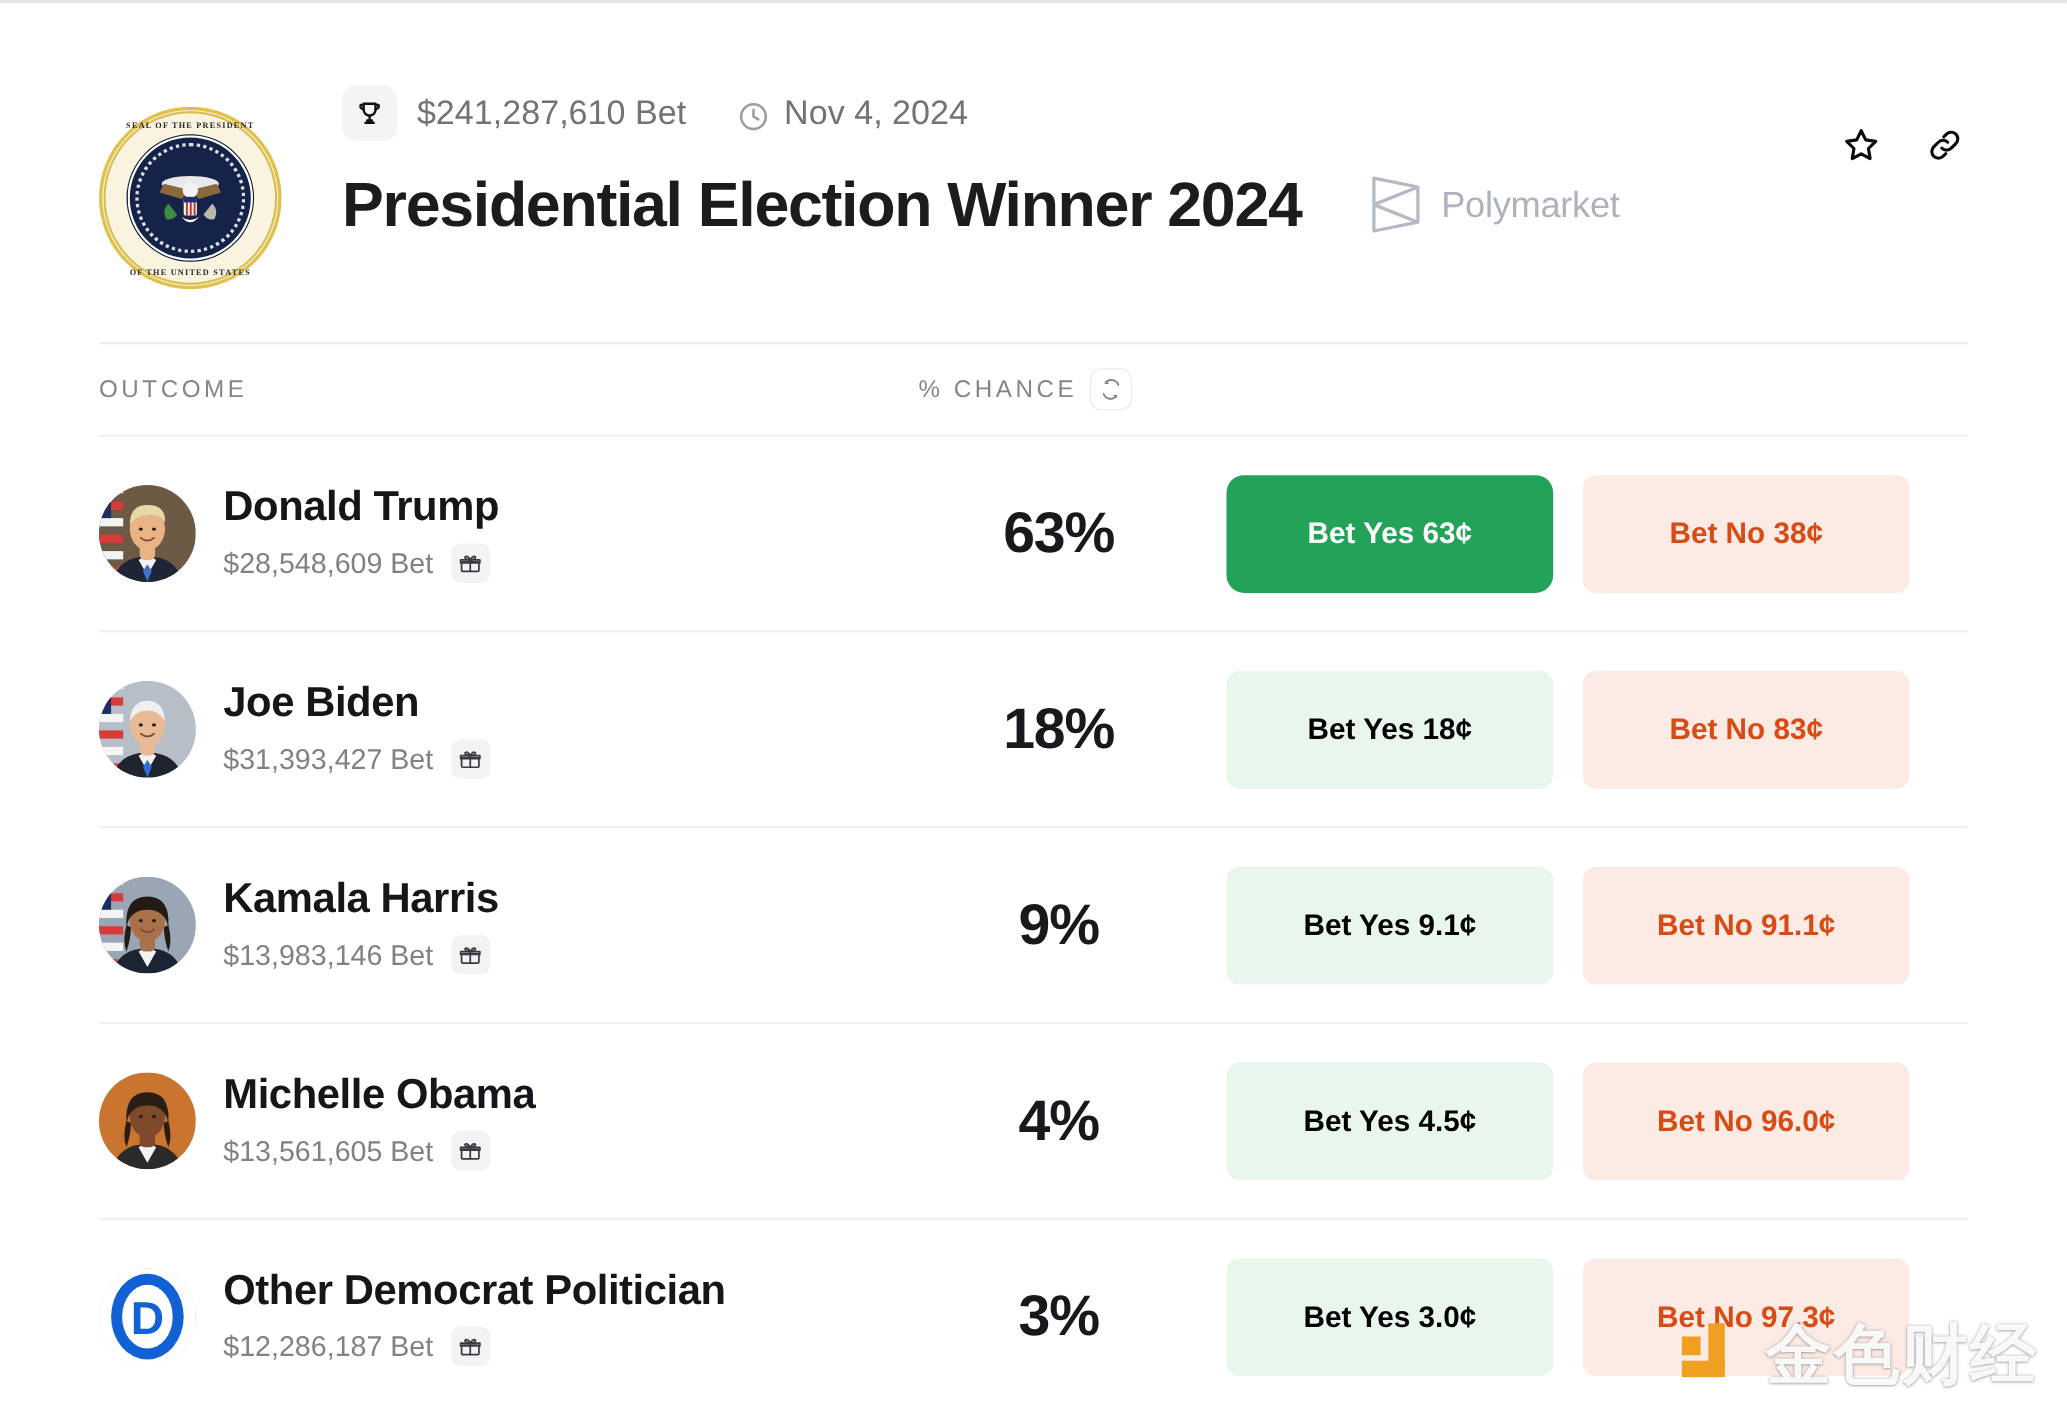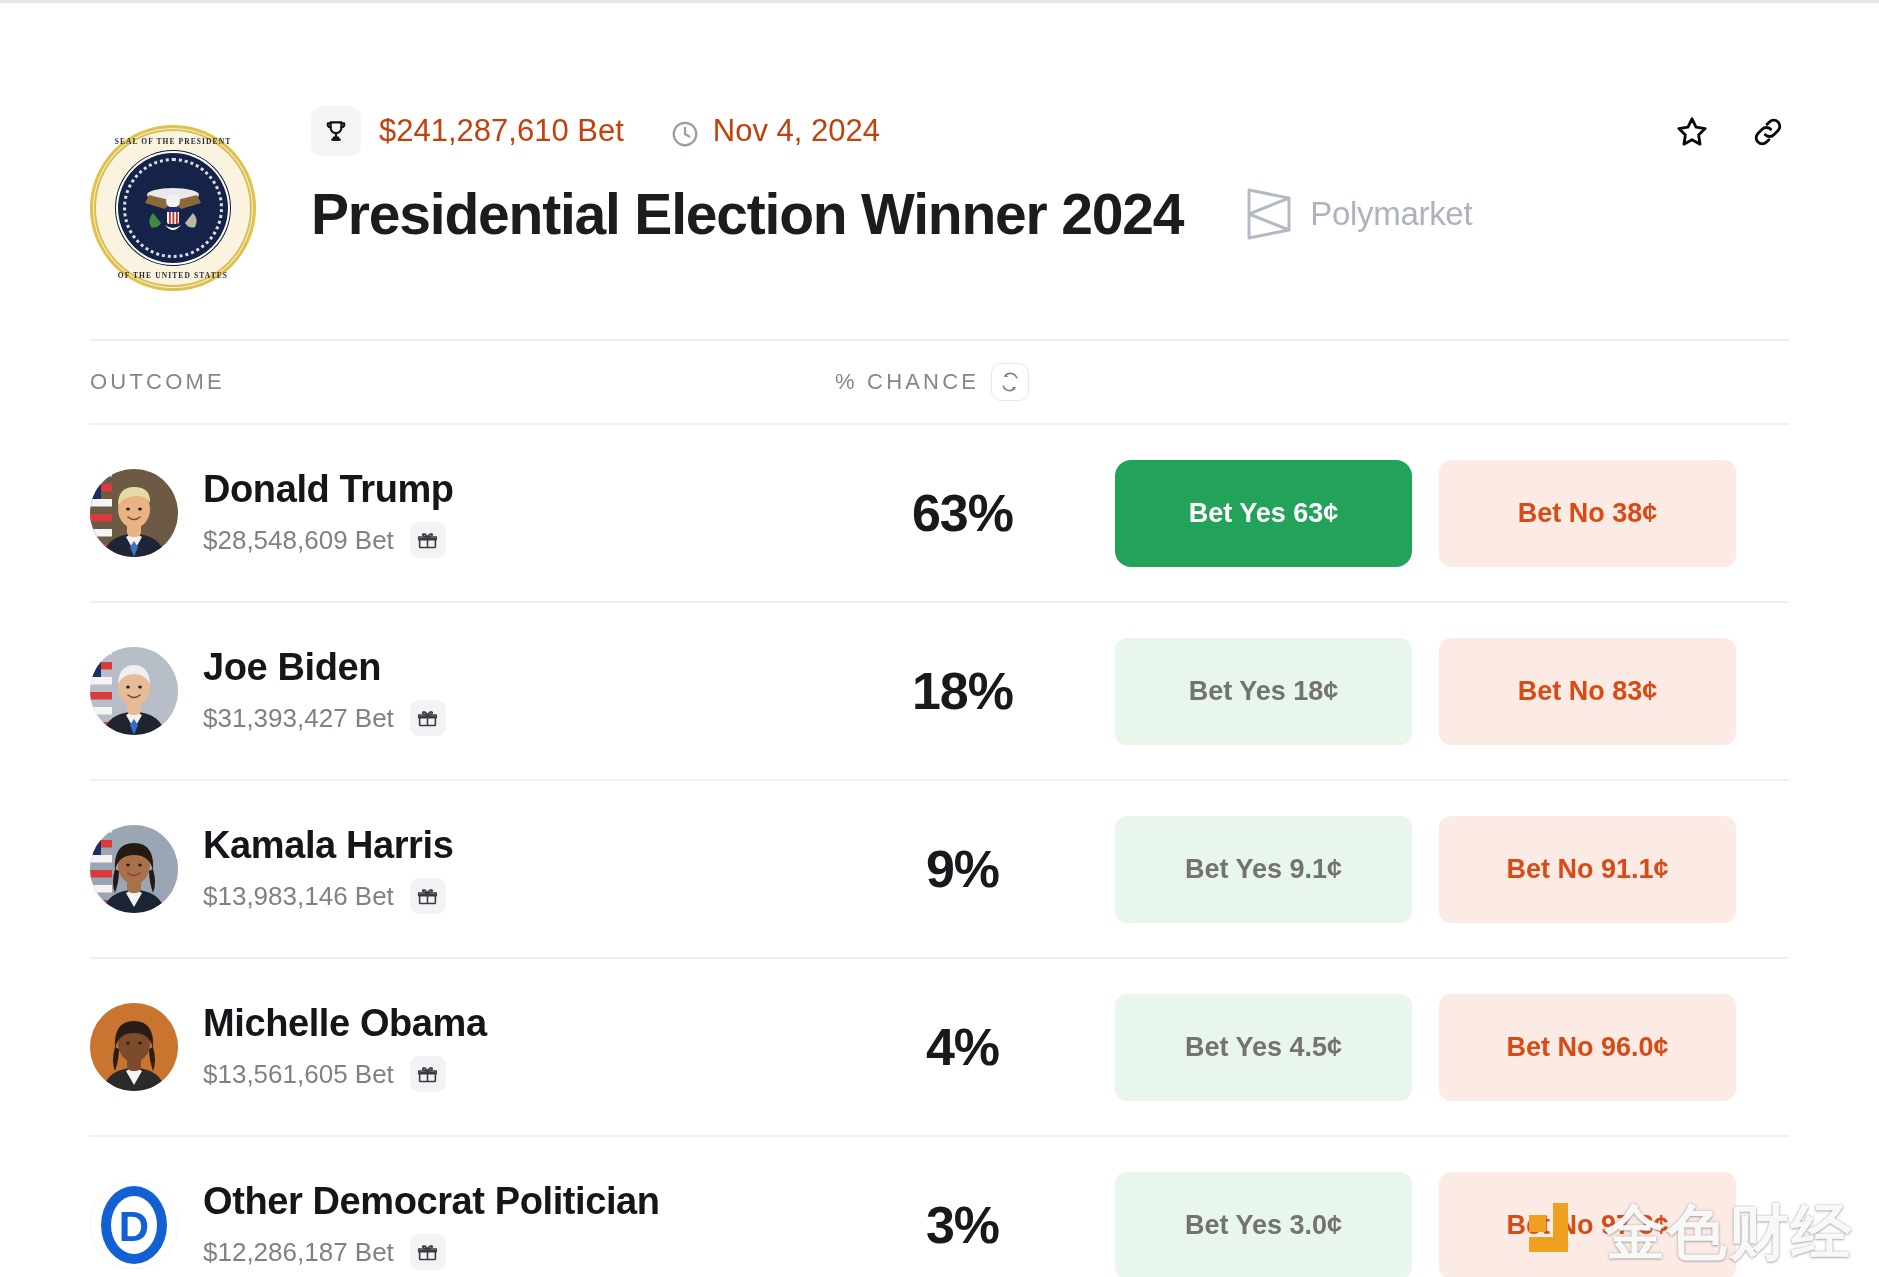--- a/index.html
+++ b/index.html
@@ -14,21 +14,21 @@
     position: relative;
     width: 1879px;
     height: 1277px;
     background: #ffffff;
     border-top: 3px solid #e6e6e6;
   }
 
   
   .header {
     position: relative;
-    padding: 100px 90px 0 90px;
+    padding: 72px 90px 0 90px;
     display: flex;
     align-items: flex-start;
   }
   .seal-wrap {
     width: 166px;
     flex: 0 0 166px;
     padding-top: 22px;
   }
   .seal {
     position: relative;
@@ -89,21 +89,21 @@
   }
   .trophy-badge {
     width: 50px; height: 50px;
     border-radius: 12px;
     background: #f4f4f5;
     display: flex; align-items: center; justify-content: center;
     flex: 0 0 50px;
   }
   .meta-text {
     font-size: 31px;
-    color: #c2410c;
+    color: #737373;
     font-weight: 400;
     white-space: nowrap;
   }
   .meta-date-group {
     display: flex;
     align-items: flex-end;
     gap: 13px;
     margin-left: 28px;
   }
   .title-row {
@@ -250,21 +250,21 @@
     font-size: 27px;
     font-weight: bold;
     font-family: "Liberation Sans", sans-serif;
     cursor: pointer;
     display: flex;
     align-items: center;
     justify-content: center;
     white-space: nowrap;
   }
   .yes-solid { background: #23a35a; color: #ffffff; border-radius: 16px; }
-  .yes-soft  { background: #e8f6ec; color: #737373; text-align: right; }
+  .yes-soft  { background: #e8f6ec; color: #000000; text-align: right; }
   .no-soft   { background: #fcebe5; color: #d94b14; }
 
   
   .watermark {
     position: absolute;
     right: 26px;
     bottom: 14px;
     display: flex;
     align-items: center;
     gap: 16px;

